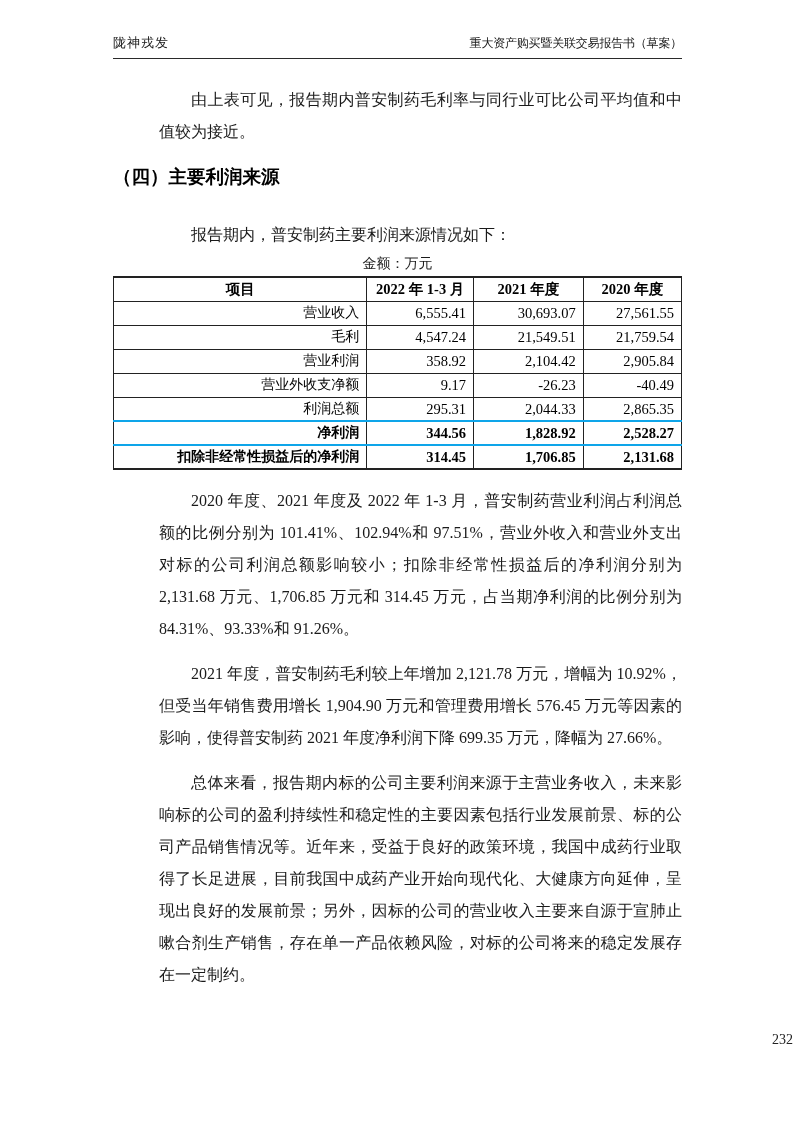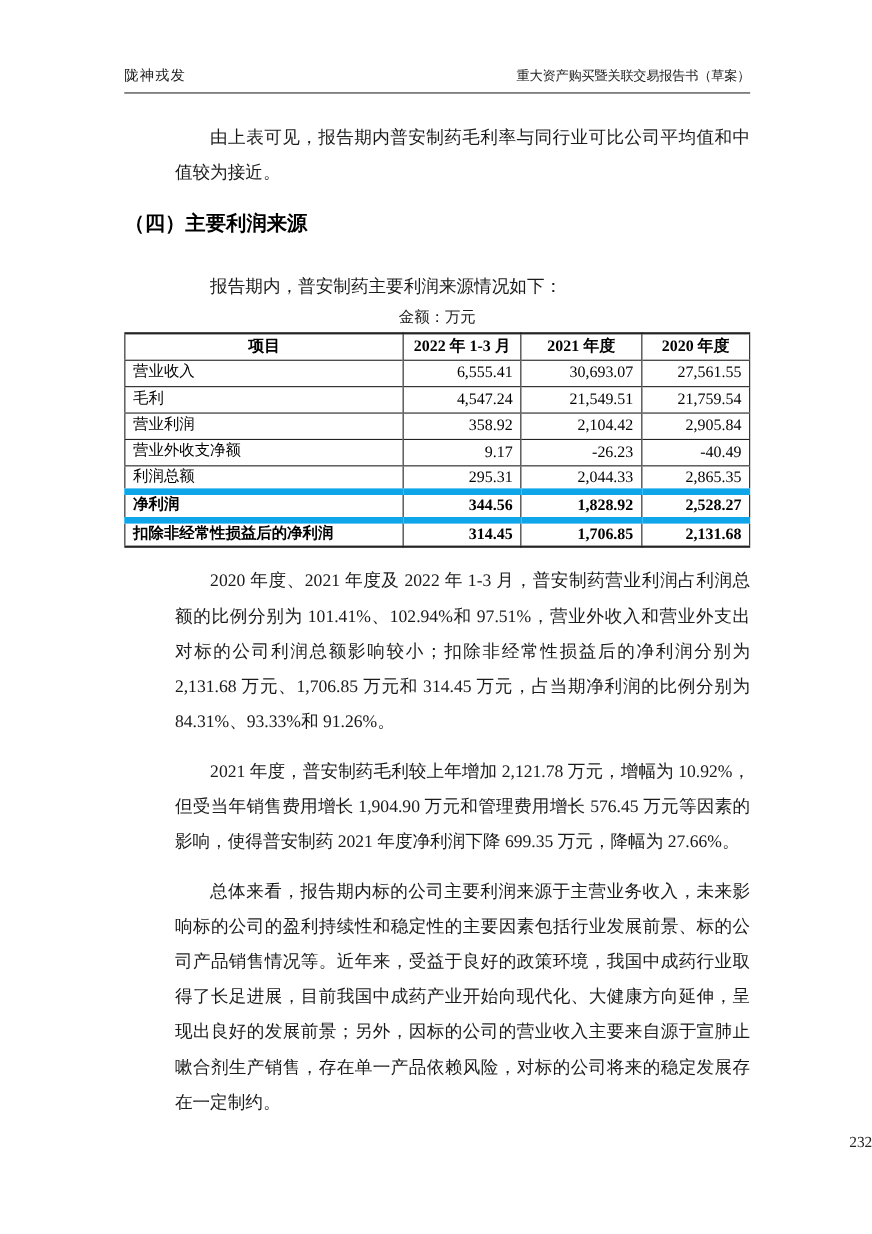--- a/index.html
+++ b/index.html
@@ -18,21 +18,21 @@
     position: absolute;
     left: 113px;
     top: 0;
     width: 569px;
   }
   
   .doc-header {
     display: flex;
     justify-content: space-between;
     align-items: flex-end;
-    padding-top: 60px;
+    padding-top: 34px;
     padding-bottom: 6px;
     border-bottom: 1.7px solid #2a2a2a;
   }
   .doc-header .hl { font-size: 13px; letter-spacing: 1px; }
   .doc-header .hr { font-size: 12px; letter-spacing: -0.2px; }
   
   .para {
     font-size: 16px;
     line-height: 32px;
     text-align: justify;
@@ -77,26 +77,26 @@
     color: #000000;
     font-weight: normal;
   }
   .profit-table td:first-child, .profit-table th:first-child { border-left: none; }
   .profit-table tr.head-row th {
     border-top: none;
     font-weight: bold;
     text-align: center;
     font-size: 14.5px;
   }
-  .profit-table td.label-cell { text-align: left; }
+  .profit-table td.label-cell { text-align: right; }
   .profit-table td.num-cell {
     text-align: right;
     font-size: 14.5px;
   }
-  .profit-table tr.bold-row td { font-weight: bold; border-top: 6px solid #0ea5e9; }
+  .profit-table tr.bold-row td { font-weight: bold; border-top: 2px solid #0ea5e9; }
   
   .after-table { margin-top: 15px; }
   .body-para { margin-top: 13px; }
   
   .page-number {
     position: absolute;
     top: 1032px;
     left: 0;
     width: 100%;
     text-align: right;

